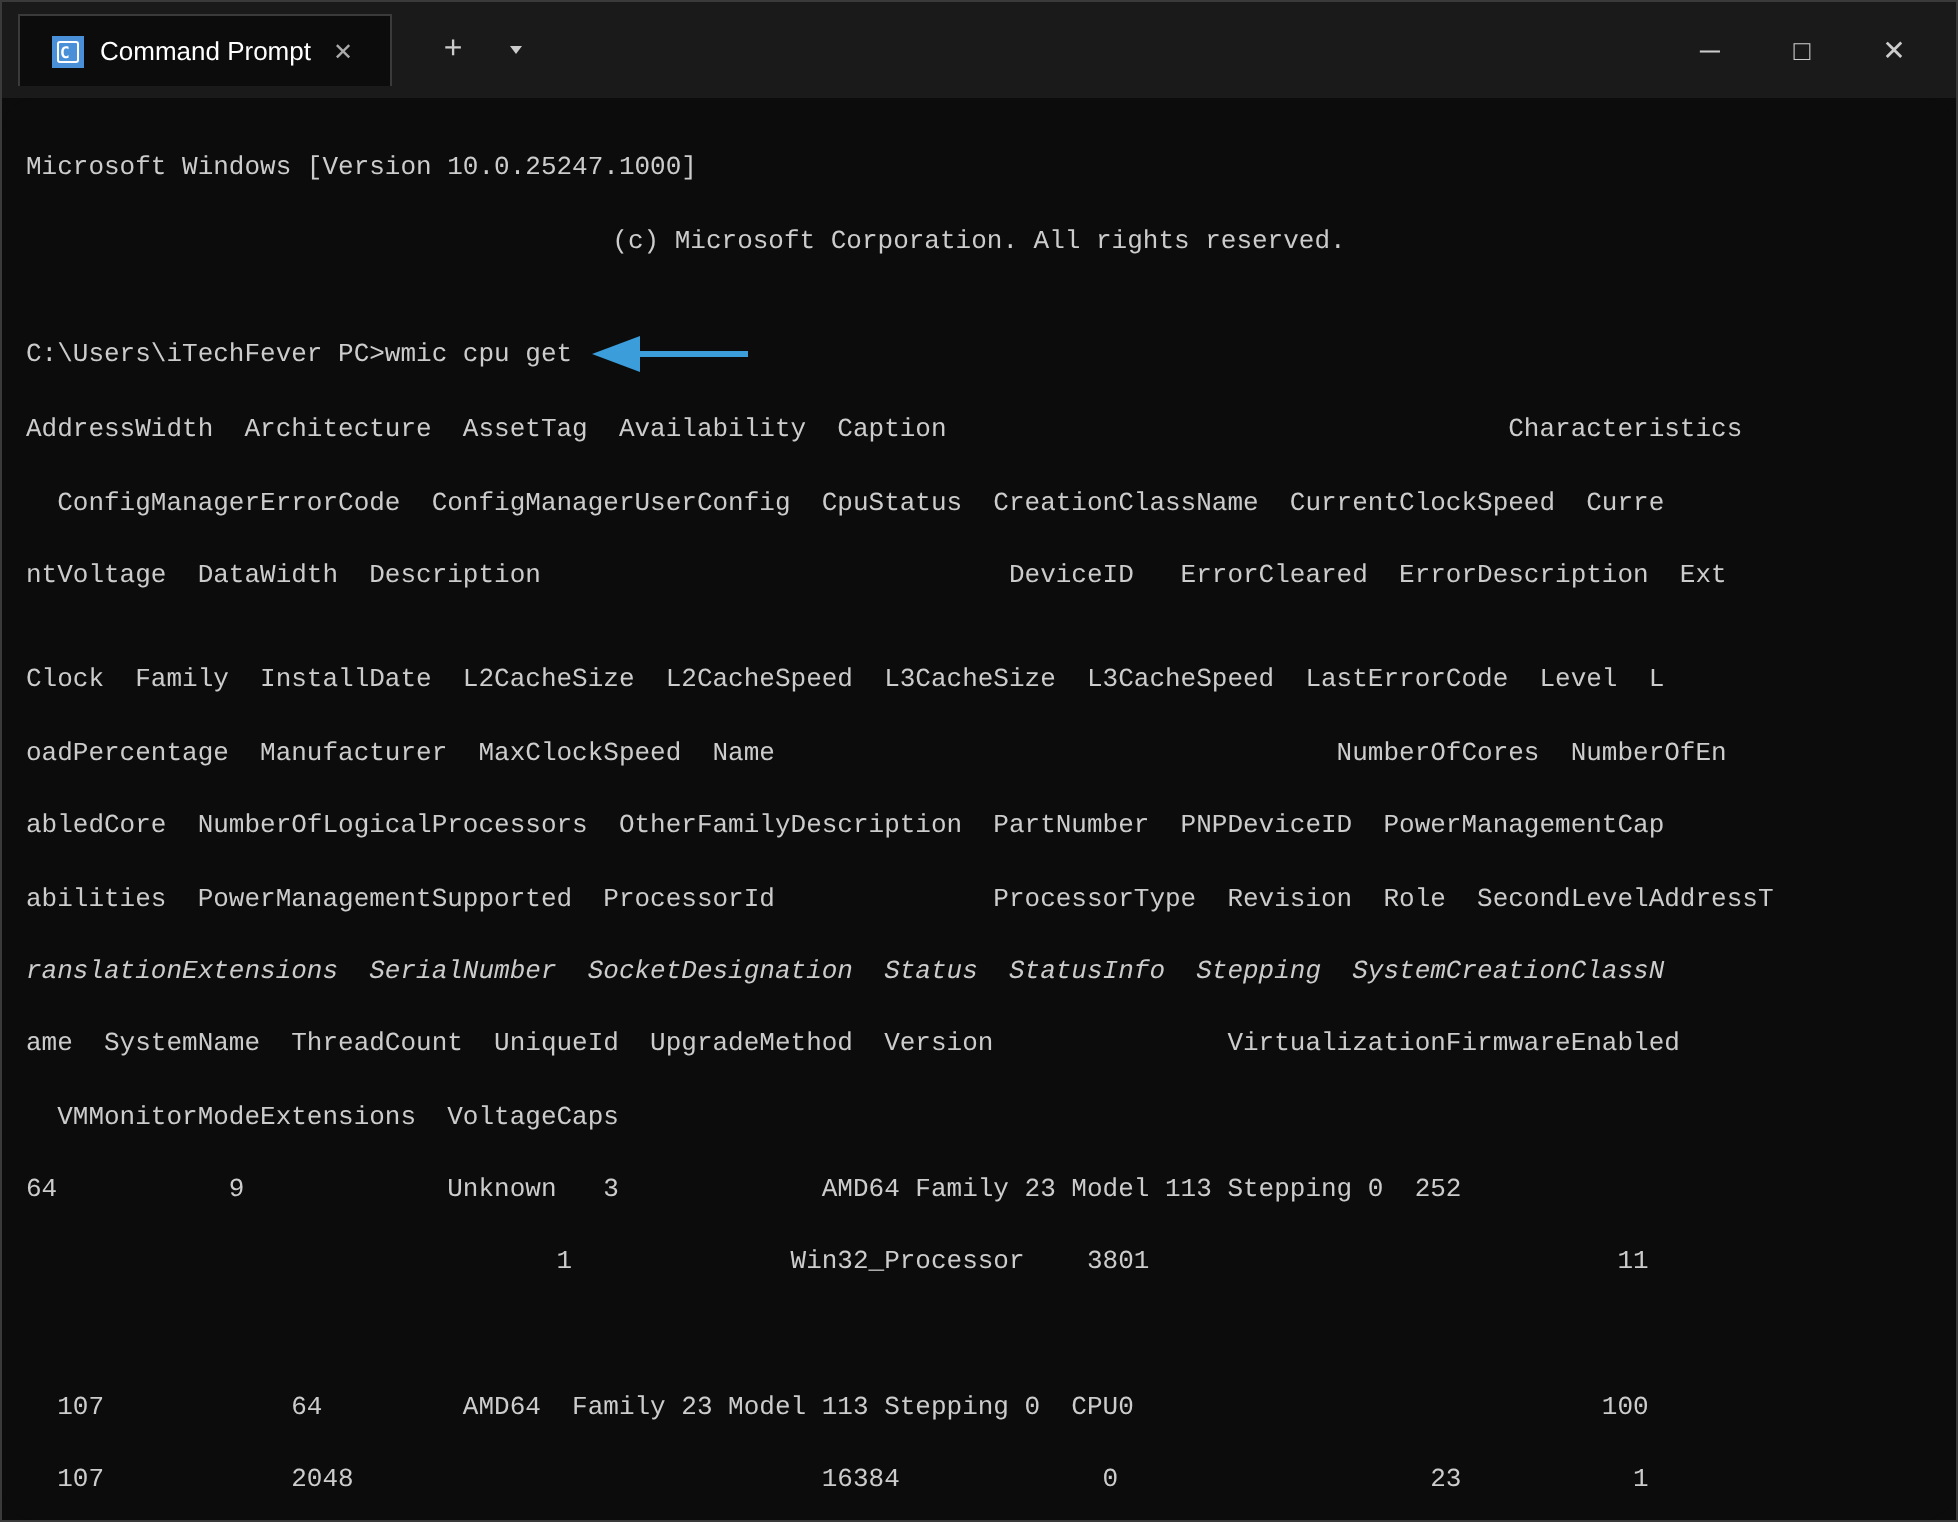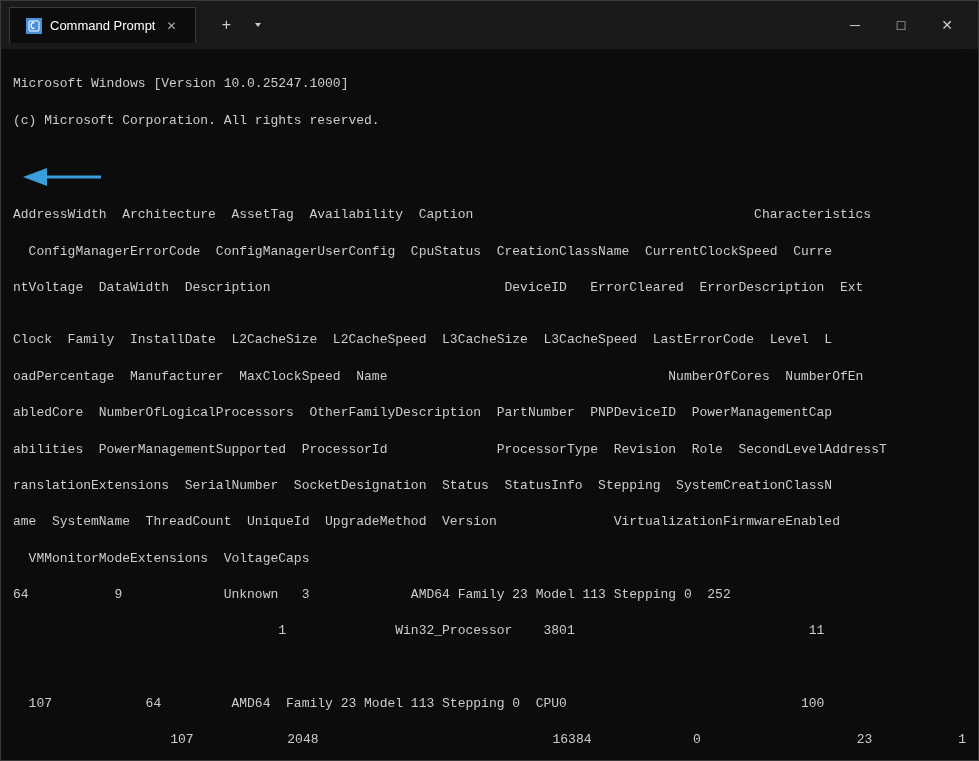--- a/index.html
+++ b/index.html
@@ -162,44 +162,44 @@
     </div>
     <div class="title-bar-controls">
       <button class="ctrl-btn">─</button>
       <button class="ctrl-btn">□</button>
       <button class="ctrl-btn close">✕</button>
     </div>
   </div>
 
   <div class="console-area">
 <span style="display: block;">Microsoft Windows [Version 10.0.25247.1000]</span>
-<span style="display: block;">(c) Microsoft Corporation. All rights reserved.</span>
-<span style="display: block;"></span>
-<span style="display: block;"><svg class="blue-arrow" width="90" height="22" viewBox="0 0 90 22">
+<span style="display: block; text-align: center;">(c) Microsoft Corporation. All rights reserved.</span>
+<span style="display: block;"></span>
+<span style="display: block;"><span>C:\Users\iTechFever PC&gt;wmic cpu get</span><svg class="blue-arrow" width="90" height="22" viewBox="0 0 90 22">
           <defs>
             <marker id="ah1" markerWidth="8" markerHeight="6" refX="6" refY="3" orient="auto">
               <polygon points="0 0, 8 3, 0 6" fill="#3b9edb"></polygon>
             </marker>
           </defs>
           <line x1="80" y1="11" x2="8" y2="11" stroke="#3b9edb" stroke-width="3" marker-end="url(#ah1)"></line>
         </svg></span>
 <span style="display: block;">AddressWidth  Architecture  AssetTag  Availability  Caption                                    Characteristics</span>
 <span style="display: block;">  ConfigManagerErrorCode  ConfigManagerUserConfig  CpuStatus  CreationClassName  CurrentClockSpeed  Curre</span>
 <span style="display: block;">ntVoltage  DataWidth  Description                              DeviceID   ErrorCleared  ErrorDescription  Ext</span>
 <span style="display: block; margin-top: 16px;">Clock  Family  InstallDate  L2CacheSize  L2CacheSpeed  L3CacheSize  L3CacheSpeed  LastErrorCode  Level  L</span>
 <span style="display: block;">oadPercentage  Manufacturer  MaxClockSpeed  Name                                    NumberOfCores  NumberOfEn</span>
 <span style="display: block;">abledCore  NumberOfLogicalProcessors  OtherFamilyDescription  PartNumber  PNPDeviceID  PowerManagementCap</span>
 <span style="display: block;">abilities  PowerManagementSupported  ProcessorId              ProcessorType  Revision  Role  SecondLevelAddressT</span>
-<span style="display: block;">ranslationExtensions  SerialNumber  SocketDesignation  Status  StatusInfo  Stepping  SystemCreationClassN</span>
+<span style="display: block; font-style: italic;">ranslationExtensions  SerialNumber  SocketDesignation  Status  StatusInfo  Stepping  SystemCreationClassN</span>
 <span style="display: block;">ame  SystemName  ThreadCount  UniqueId  UpgradeMethod  Version               VirtualizationFirmwareEnabled</span>
 <span style="display: block;">  VMMonitorModeExtensions  VoltageCaps</span>
 <span style="display: block;">64           9             Unknown   3             AMD64 Family 23 Model 113 Stepping 0  252</span>
 <span style="display: block;">                                  1              Win32_Processor    3801                              11</span>
 <span style="display: block; margin-top: 36px;">  107            64         AMD64  Family 23 Model 113 Stepping 0  CPU0                              100</span>
-<span style="display: block; text-align: right;">  107            2048                              16384             0                    23           1</span>
+<span style="display: block;">  107            2048                              16384             0                    23           1</span>
 <span style="display: block;">  8                                                Unknown</span>
 
 
 
 
 <span style="display: block;"></span>
 <span style="display: block;"></span>
 
 
 

